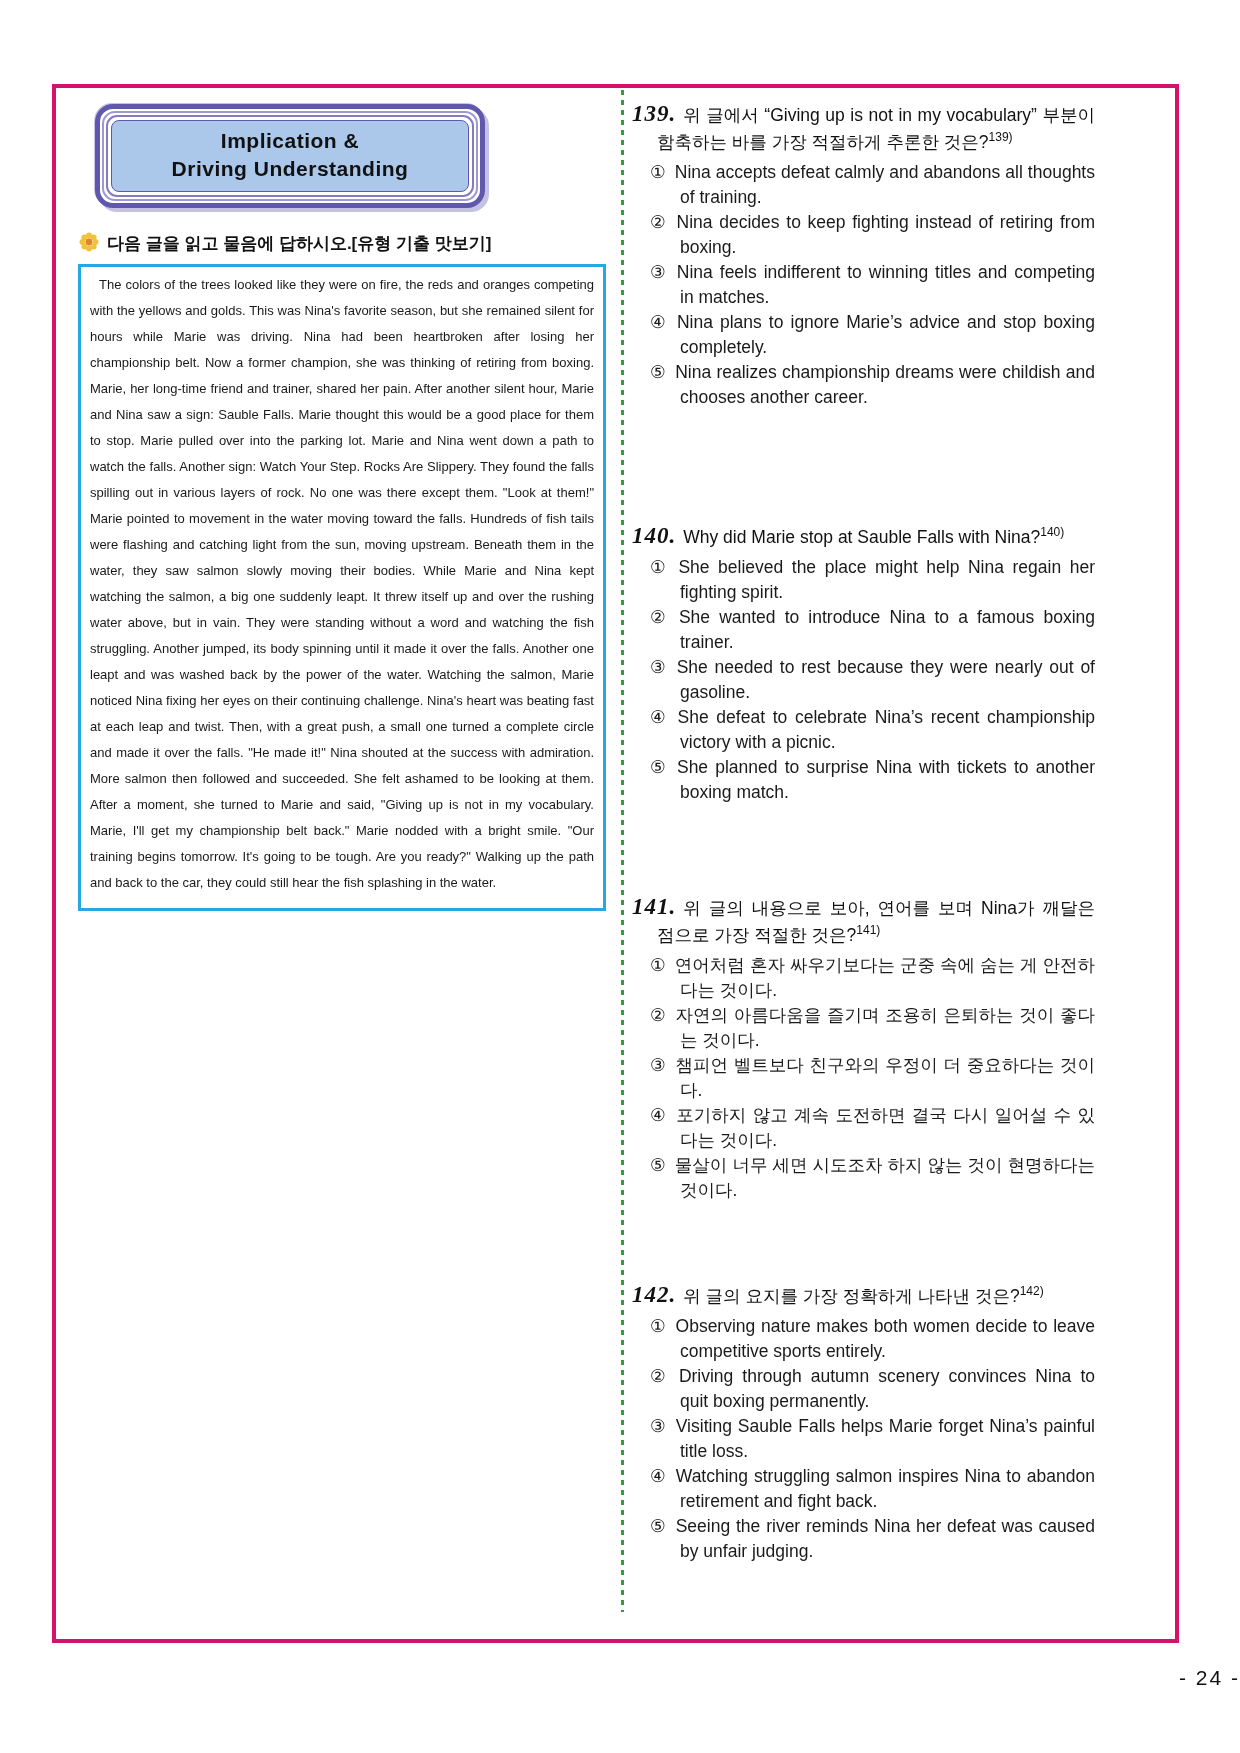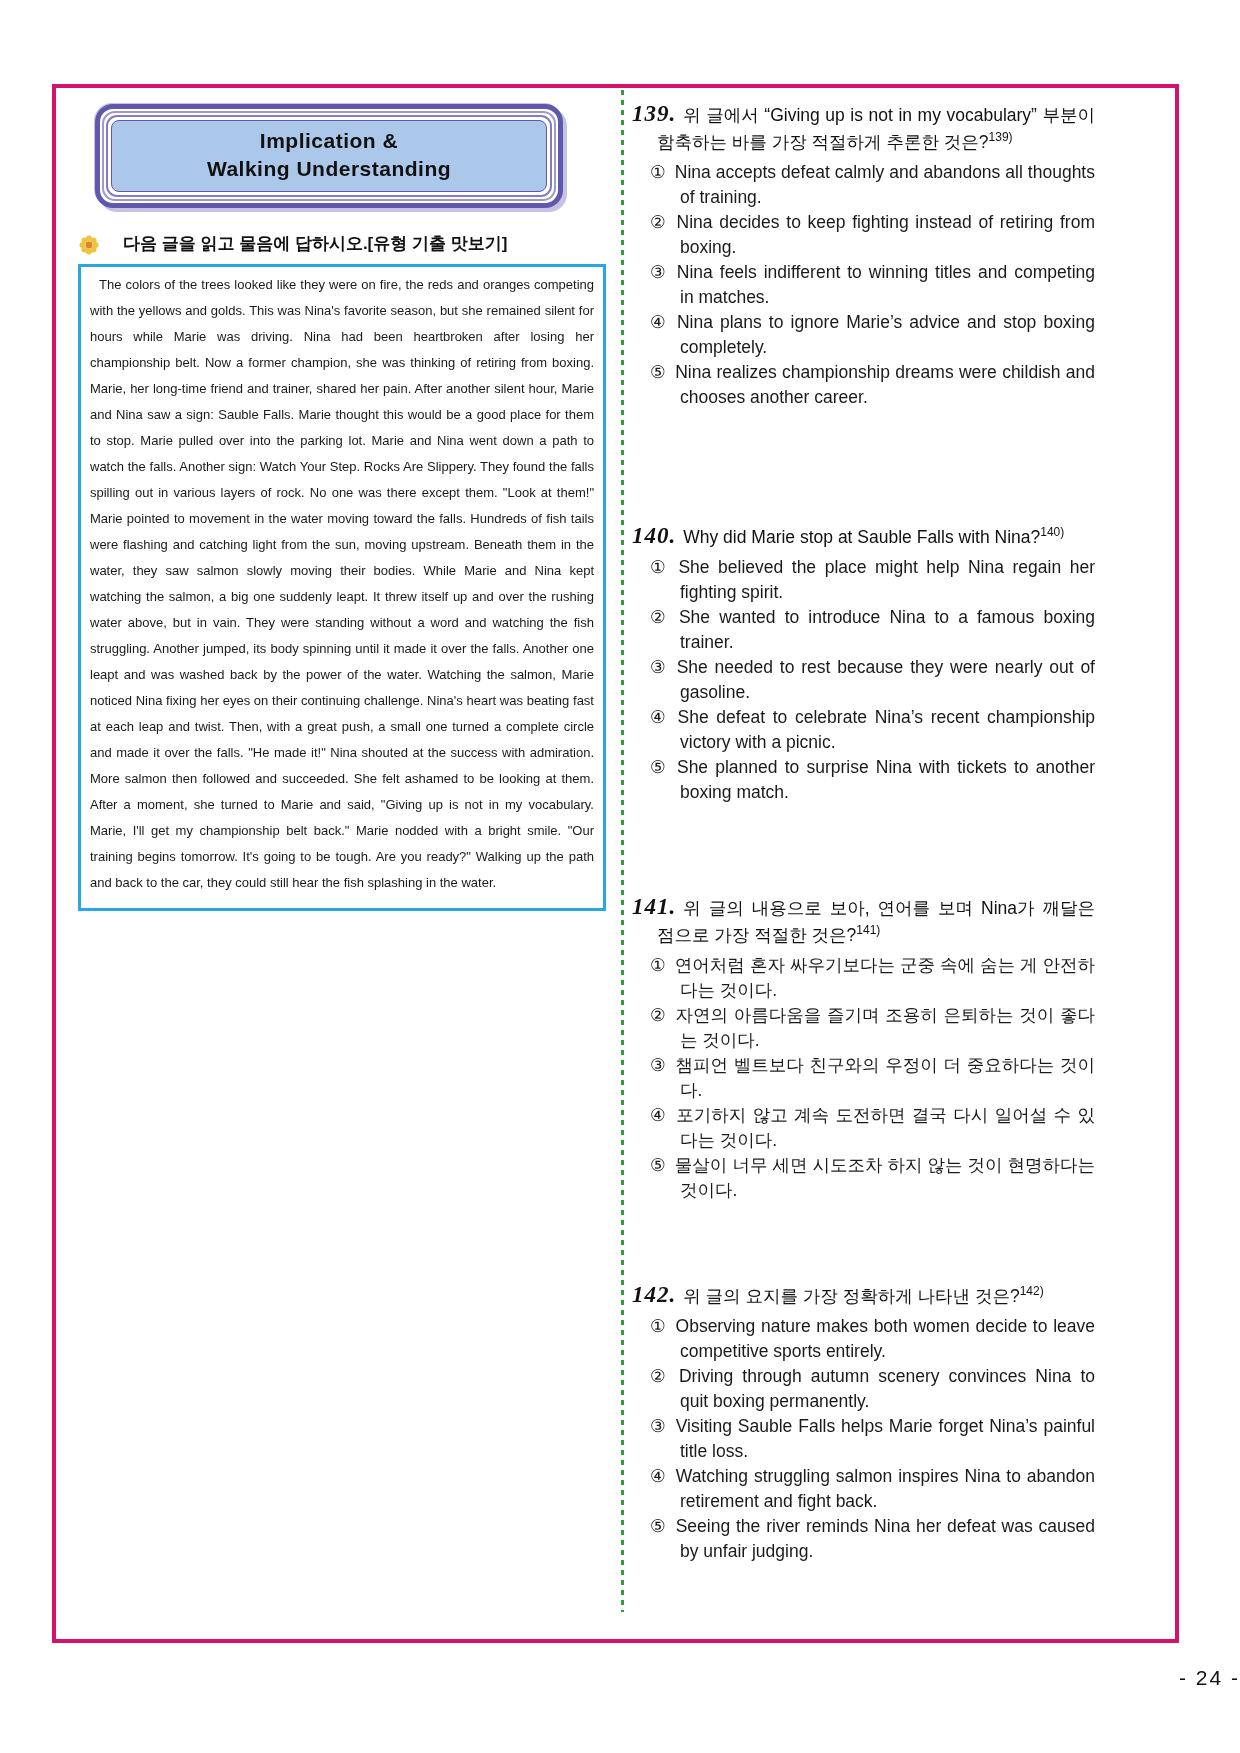--- a/index.html
+++ b/index.html
@@ -19,35 +19,35 @@
   }
   .divider{
     position:absolute; left:621px; top:90px; width:3px; height:1522px;
     background:repeating-linear-gradient(to bottom, var(--green) 0 5px, transparent 5px 10px);
   }
   .left-col{ position:absolute; left:78px; top:104px; width:528px; }
   .right-col{ position:absolute; left:632px; top:100px; width:463px; }
 
   
   .badge{
-    margin-left:17px; width:468px;
+    margin-left:17px; width:390px;
     border:5px solid var(--purple); border-radius:18px; padding:2px;
     box-shadow:4px 4px 0 #c6c2e4, -1px -1px 0 #c6c2e4;
     background:#ffffff;
   }
   .badge-mid{ border:2px solid #9d97d2; border-radius:13px; padding:2px; background:#ffffff; }
   .badge-mid2{ border:2px solid #837cc2; border-radius:11px; padding:3px; background:#ffffff; }
   .badge-inner{
     background:var(--badgefill); border:1px solid var(--purple); border-radius:8px;
     text-align:center; padding:6px 0 8px;
   }
   .badge-inner div{ font-size:21px; font-weight:bold; line-height:28px; letter-spacing:0.5px; color:#111; }
 
   .instruction{
-    display:flex; align-items:flex-end; gap:24px;
+    display:flex; align-items:flex-start; gap:8px;
     margin:24px 0 9px 1px; font-weight:bold; font-size:17px; color:#111;
   }
   .flower{ flex:0 0 auto; }
   .petal circle{ fill:var(--flowergold); }
   .flower-center{ fill:var(--flowercenter); }
 
   .passage-box{ border:3px solid var(--cyan); padding:5px 9px 12px; }
   .passage-box p{
     text-align:justify; font-size:13px; line-height:26px; text-indent:9px; color:#1a1a1a;
   }
@@ -82,21 +82,21 @@
 <div class="page">
   <div class="frame"></div>
   <div class="divider"></div>
 
   <div class="left-col">
     <div class="badge">
       <div class="badge-mid">
         <div class="badge-mid2">
           <div class="badge-inner">
             <div>Implication &amp;</div>
-            <div>Walking Understanding</div>
+            <div>Driving Understanding</div>
           </div>
         </div>
       </div>
     </div>
 
     <div class="instruction">
       <svg class="flower" width="20" height="20" viewBox="0 0 20 20" aria-hidden="true">
         <g class="petal">
           <circle cx="10" cy="3.5" r="3"></circle>
             <circle cx="10" cy="16.5" r="3"></circle>

